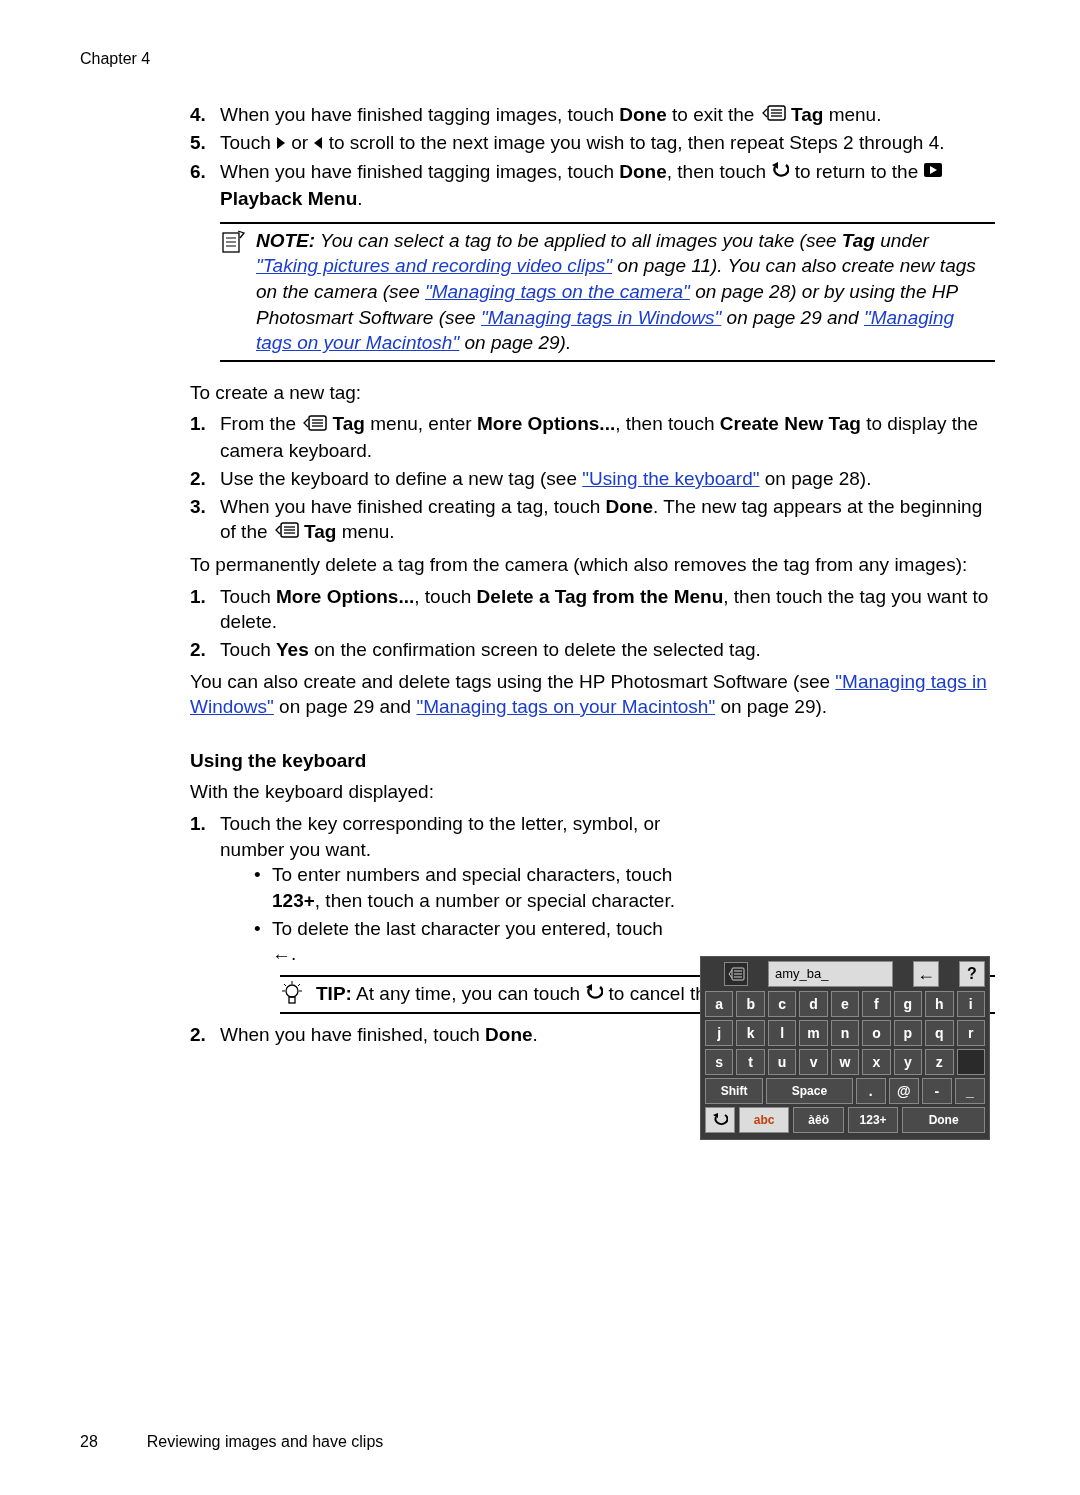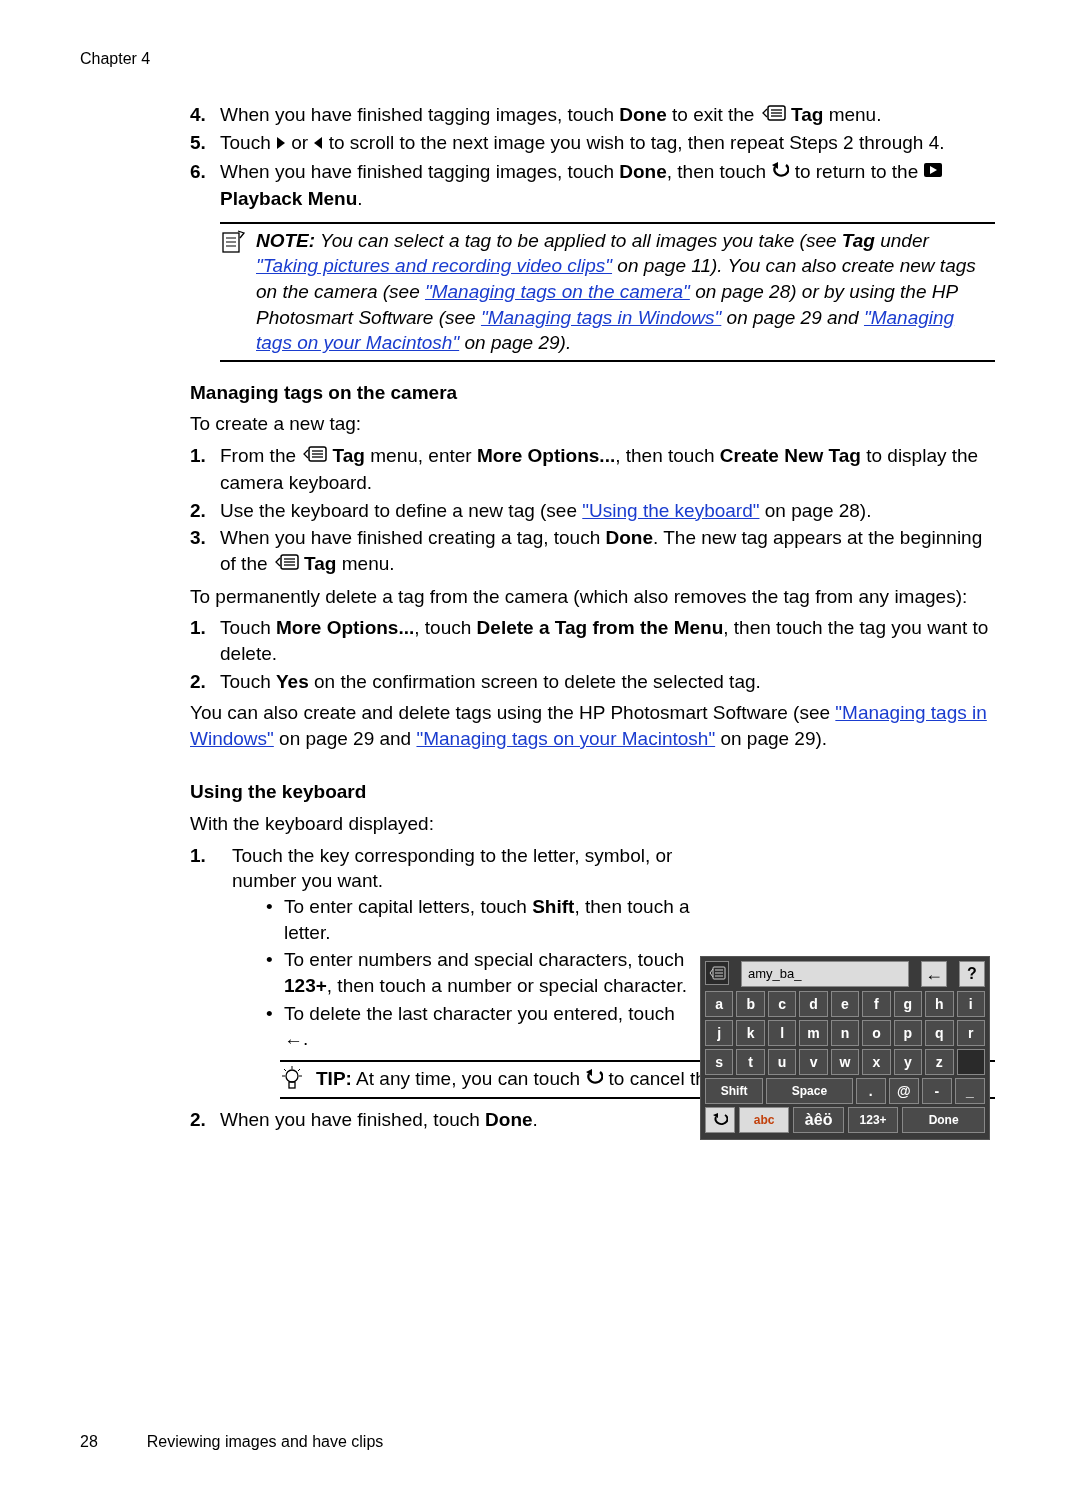--- a/index.html
+++ b/index.html
@@ -103,21 +103,21 @@
     width: 290px;
   }
   .kbd {
     width: 290px;
     background: #3a3a3a;
     border: 1px solid #555;
     padding: 4px 4px 6px 4px;
     box-sizing: border-box;
     font-family: Arial, sans-serif;
   }
-  .kbd-top { display: flex; gap: 12px; margin-bottom: 4px; align-items: flex-start; }
+  .kbd-top { display: flex; gap: 20px; margin-bottom: 4px; align-items: center; margin-left: 19px; }
   .kbd-tag-icon {
     width: 22px; height: 22px; background:#2a2a2a; border:1px solid #888;
     display:flex; align-items:center; justify-content:center;
   }
   .kbd-input {
     flex: 1; background: #dcdcdc; color:#000; font-size:13px; padding: 3px 6px;
     display:flex; align-items:center; border:1px solid #888;
   }
   .kbd-key {
     background:#4a4a4a; color:#fff; border:1px solid #888;
@@ -131,21 +131,21 @@
   .kbd-brow { display:flex; gap:4px; }
   .footer {
     position: absolute;
     bottom: 42px;
     left: 80px;
     font-size: 16px;
   }
   .icon-inline {
     display:inline-block; vertical-align:middle; position:relative; top:-1px;
   }
-  .col-left { width: 460px; margin-left: 12px; }
+  .col-left { width: 460px; }
 </style>
 </head>
 <body>
 
 <div class="page">
   <div class="chapter-hdr">Chapter 4</div>
 
   <div class="content">
 
     <ol class="top-steps">
@@ -199,21 +199,20 @@
               <line x1="6" y1="8" x2="16" y2="8" stroke="#000"></line>
               <line x1="6" y1="12" x2="16" y2="12" stroke="#000"></line>
               <line x1="6" y1="16" x2="16" y2="16" stroke="#000"></line>
               <path d="M18 1 L24 3 L20 8" fill="none" stroke="#000" stroke-width="1.3"></path>
             </svg>
         </span>
         <b>NOTE:</b><span>  You can select a tag to be applied to all images you take (see </span><b>Tag</b><span> under </span><a class="link">"Taking pictures and recording video clips"</a><span> on page 11). You can also create new tags on the camera (see </span><a class="link">"Managing tags on the camera"</a><span> on page 28) or by using the HP Photosmart Software (see </span><a class="link">"Managing tags in Windows"</a><span> on page 29 and </span><a class="link">"Managing tags on your Macintosh"</a><span> on page 29).</span>
       </div>
     </div>
 
-    <div class="h3">Managing tags on the camera</div>
     <p>To create a new tag:</p>
 
     <ol class="inner-steps">
       <li>
         <span class="num">1.</span>
         <span>From the </span>
         <span class="icon-inline">
           <svg width="26" height="16">
               <rect x="8" y="1" width="17" height="14" rx="2" fill="none" stroke="#000" stroke-width="1.5"></rect>
               <line x1="11" y1="5" x2="22" y2="5" stroke="#000" stroke-width="1.3"></line>
@@ -263,23 +262,20 @@
 
     <div class="h3" style="margin-top:28px">Using the keyboard</div>
     <p>With the keyboard displayed:</p>
 
     <ol class="inner-steps">
       <li>
         <span class="num">1.</span>
         <div class="col-left">
           <span>Touch the key corresponding to the letter, symbol, or number you want.</span>
           <ul class="bullets">
-            <li>
-              <span>To enter capital letters, touch </span><b>Shift</b><span>, then touch a letter.</span>
-            </li>
             <li>
               <span>To enter numbers and special characters, touch </span><b>123+</b><span>, then touch a number or special character.</span>
             </li>
             <li>
               <span>To delete the last character you entered, touch </span><span>←</span><span>.</span>
             </li>
           </ul>
         </div>
         <div class="tip-block">
           <div class="tip-inner">
@@ -369,21 +365,21 @@
         <div class="kbd-key" style="flex:1">_</div>
       </div>
       <div class="kbd-brow">
         <div class="kbd-key white" style="width:30px;flex:none">
           <svg width="16" height="14">
               <path d="M13 2 A6 5 0 1 1 4 4" fill="none" stroke="#000" stroke-width="2"></path>
               <polygon points="1,2 6,0 6,5" fill="#000"></polygon>
             </svg>
         </div>
         <div class="kbd-key white" style="flex:1.2;font-size:12px;color:#c2410c">abc</div>
-        <div class="kbd-key" style="flex:1.2;font-size:16px">àêö</div>
+        <div class="kbd-key" style="flex:1.2;font-size:12px">àêö</div>
         <div class="kbd-key" style="flex:1.2;font-size:12px">123+</div>
         <div class="kbd-key" style="flex:2;font-size:12px">Done</div>
       </div>
     </div>
   </div>
 
   <div class="footer">
     <span>28</span>
     <span style="display:inline-block;width:40px"></span>
     <span>Reviewing images and have clips</span>

